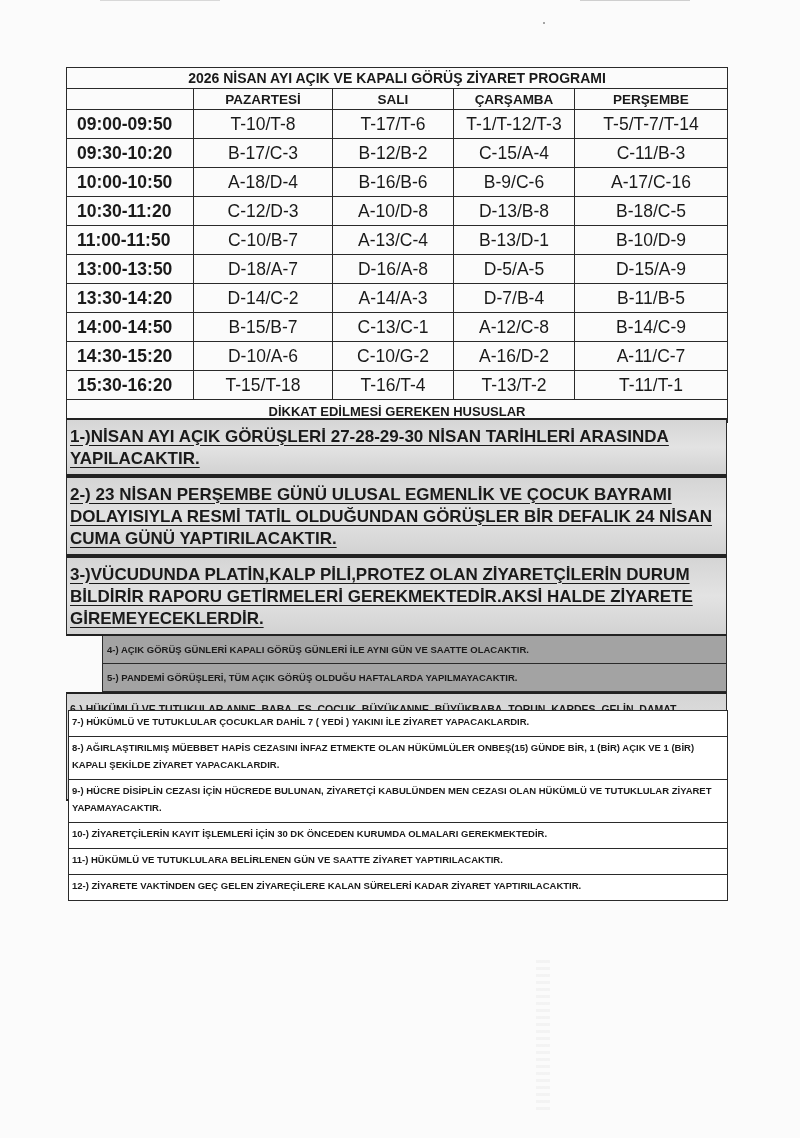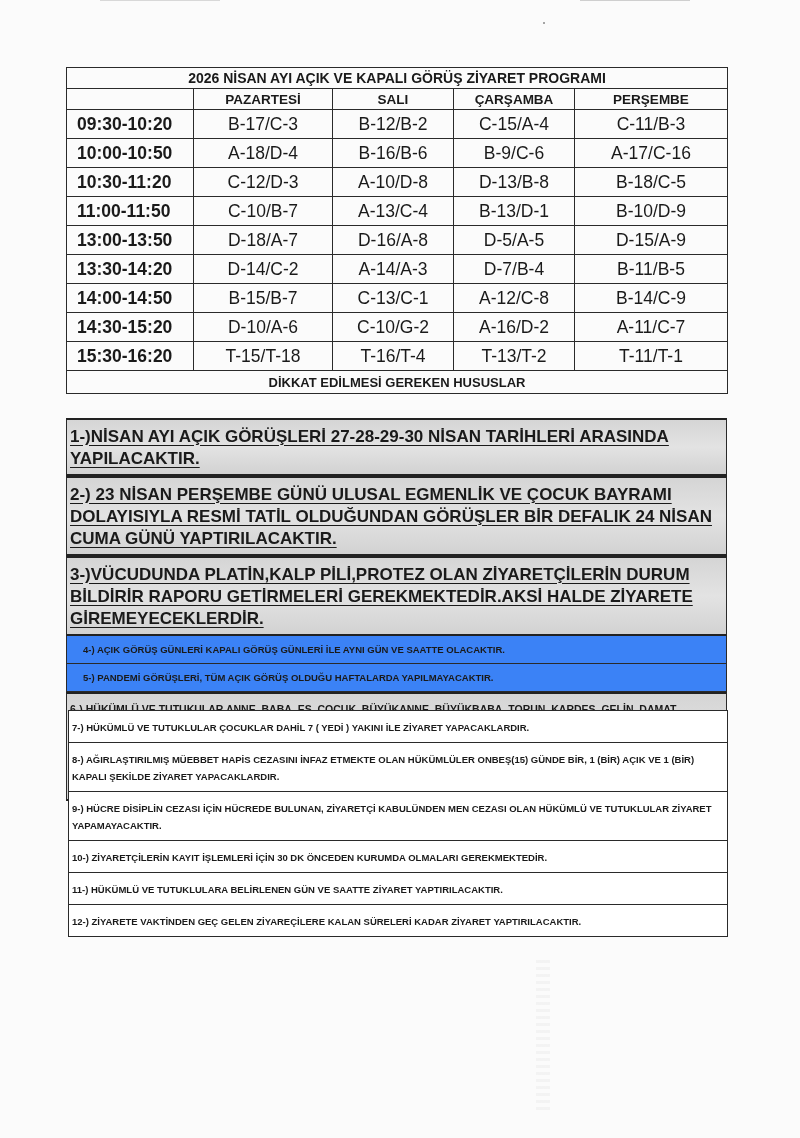--- a/index.html
+++ b/index.html
@@ -31,28 +31,28 @@
   .notes-top {
     position: absolute; left: 66px; top: 418px; width: 661px; box-sizing: border-box;
   }
   .note {
     box-sizing: border-box; border: 1.5px solid #2a2a2a; border-top: none;
     padding: 6px 4px 4px 3px; font-weight: bold; font-size: 11.5px; line-height: 21px;
     text-decoration: underline; text-underline-offset: 3px;
   }
   .note.gray { background: linear-gradient(180deg, #d5d5d5 0%, #e3e3e3 50%, #d2d2d2 100%); border-top: 2px solid #222; border-bottom: 2px solid #222; }
   .note.big { font-size: 17px; line-height: 22px; }
-  .note.plain { text-decoration: none; font-size: 9.5px; line-height: 17px; padding: 5px 16px; background: #3b82f6; }
+  .note.plain { text-decoration: none; font-size: 9.5px; line-height: 17px; padding: 5px 4px; background: #a3a3a3; margin-left: 36px; }
   .notes-bottom {
     position: absolute; left: 68px; top: 710px; width: 660px; box-sizing: border-box;
     border: 1.5px solid #2a2a2a;
   }
   .note2 {
     box-sizing: border-box; border-bottom: 1.5px solid #2a2a2a;
-    padding: 8px 4px 6px 3px; font-weight: bold; font-size: 9.5px; line-height: 17px; background: #fff;
+    padding: 2px 4px 6px 3px; font-weight: bold; font-size: 9.5px; line-height: 17px; background: #fff;
   }
   .note2:last-child { border-bottom: none; }
   .vertical-stripe { position: absolute; left: 536px; top: 960px; width: 14px; height: 150px;
     background: repeating-linear-gradient(180deg, rgba(0,0,0,0.03) 0 3px, transparent 3px 7px); }
 </style>
 </head>
 <body>
 
 <div class="scan-line-top"></div>
 <div class="scan-line-top2"></div>
@@ -69,20 +69,27 @@
   <tbody>
       <tr>
     <td colspan="5" class="title-cell">2026 NİSAN AYI AÇIK VE KAPALI GÖRÜŞ ZİYARET PROGRAMI</td>
   </tr>
   <tr>
     <td class="head-cell"></td>
     <td class="head-cell">PAZARTESİ</td>
     <td class="head-cell">SALI</td>
     <td class="head-cell">ÇARŞAMBA</td>
     <td class="head-cell">PERŞEMBE</td>
+  </tr>
+  <tr>
+    <td class="time-cell">09:00-09:50</td>
+    <td class="slot-cell">T-10/T-8</td>
+    <td class="slot-cell">T-17/T-6</td>
+    <td class="slot-cell">T-1/T-12/T-3</td>
+    <td class="slot-cell">T-5/T-7/T-14</td>
   </tr>
   <tr>
     <td class="time-cell">09:30-10:20</td>
     <td class="slot-cell">B-17/C-3</td>
     <td class="slot-cell">B-12/B-2</td>
     <td class="slot-cell">C-15/A-4</td>
     <td class="slot-cell">C-11/B-3</td>
   </tr>
   <tr>
     <td class="time-cell">10:00-10:50</td>

